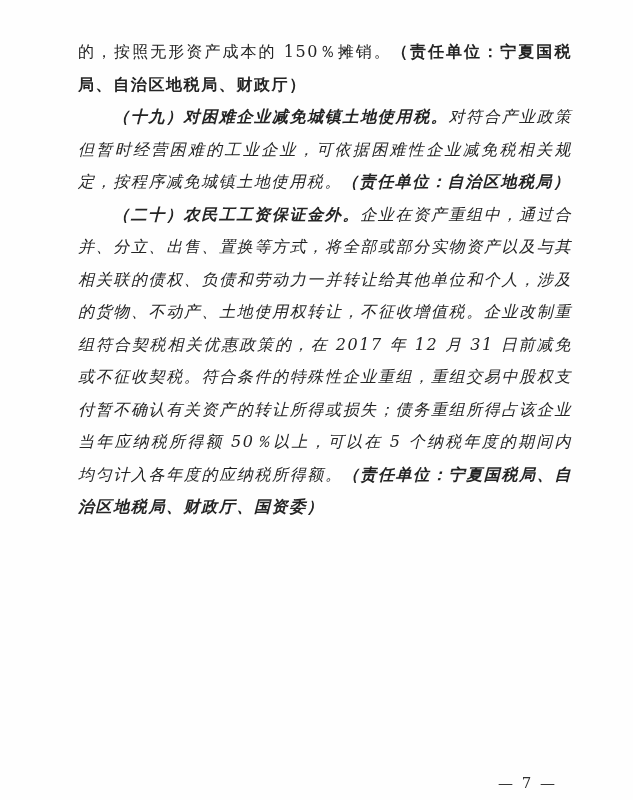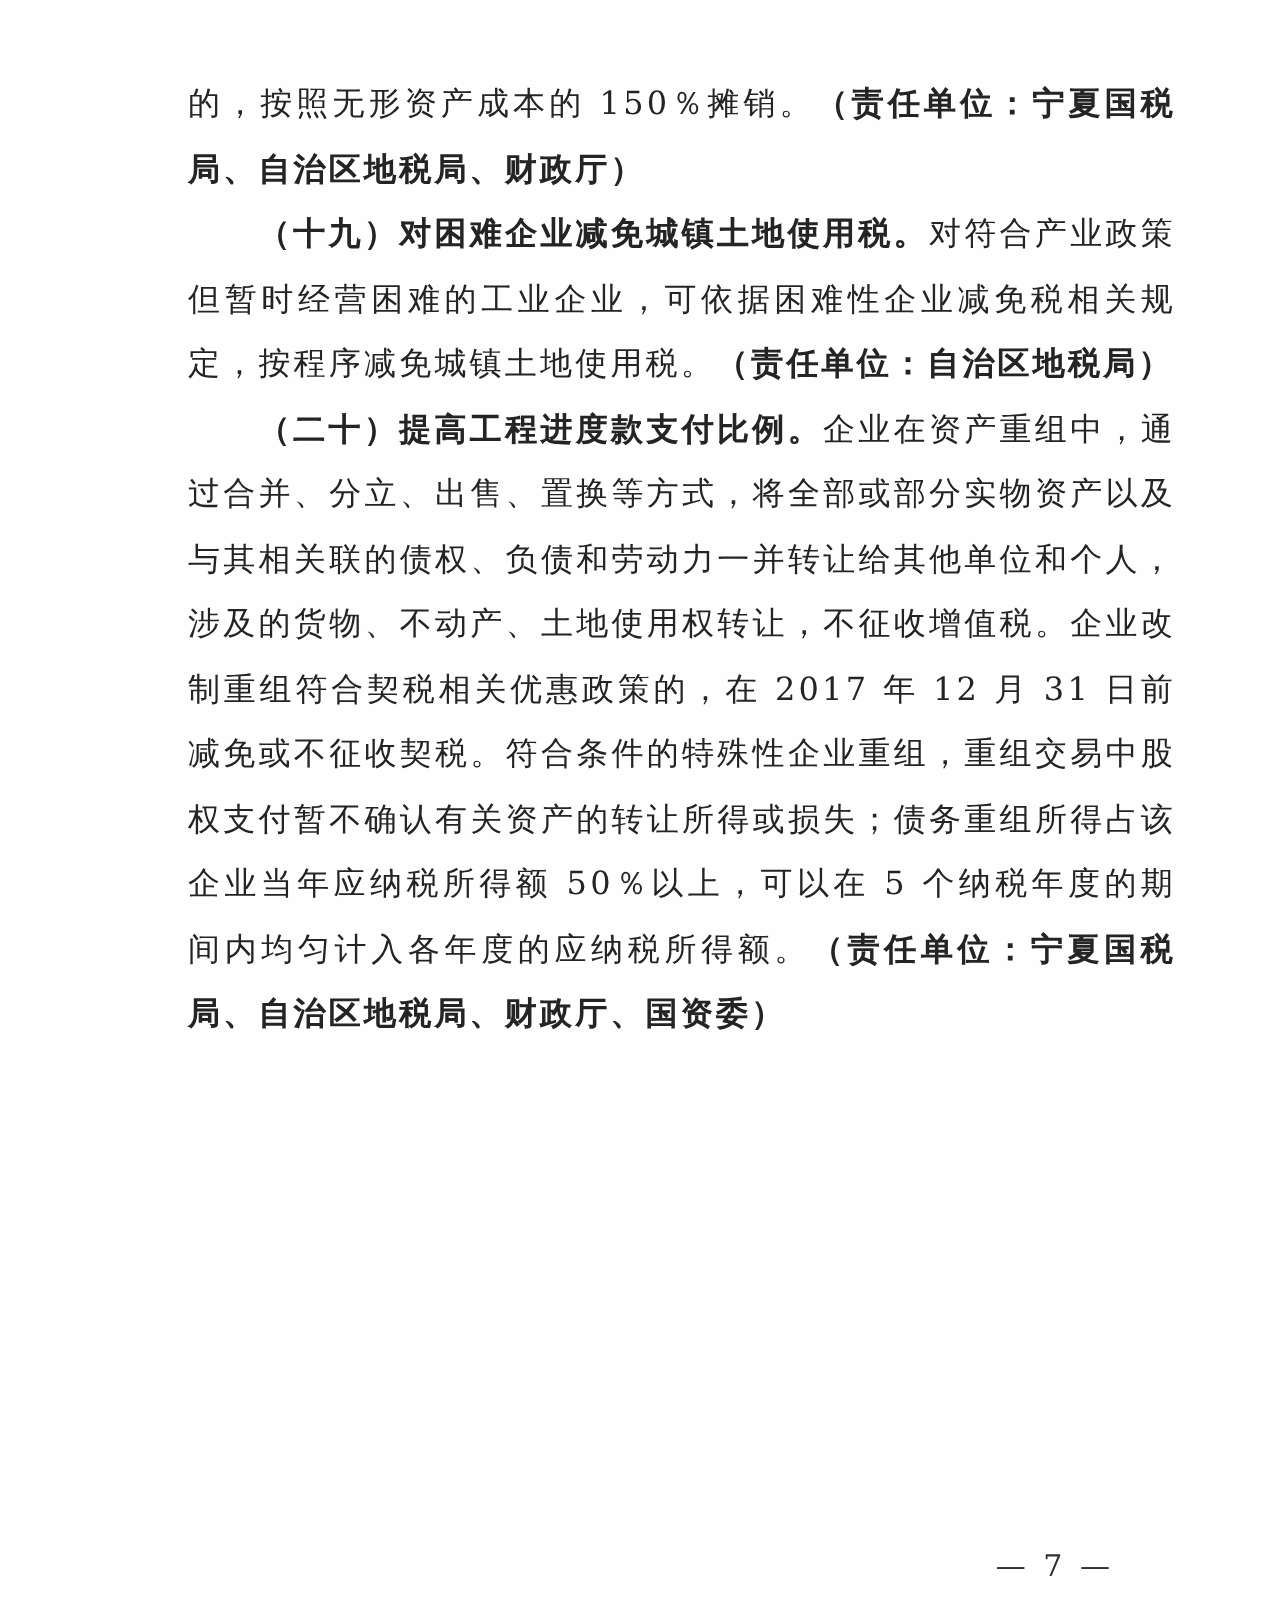--- a/index.html
+++ b/index.html
@@ -12,31 +12,30 @@
     position: relative;
     width: 633px; height: 800px;
     background: #fefefe;
     color: #242424;
     overflow: hidden;
   }
   .content {
     position: absolute;
     left: 78px; top: 36px;
     width: 494px;
-    margin-left: 16px;
   }
   .para {
     margin: 0;
     font-size: 16px;
     line-height: 32.5px;
     letter-spacing: 1.6px;
     text-align: justify;
     text-align-last: left;
   }
-  .para.indent { text-indent: 35px; }
+  .para.indent { text-indent: 35px; font-style: italic; }
   .b { font-weight: 700; }
   .pagenum {
     position: absolute;
     right: 76px; bottom: 8px;
     font-size: 15px;
     letter-spacing: 2px;
     color: #303030;
     white-space: nowrap;
   }
 </style>
@@ -48,21 +47,21 @@
 
     <p class="para">
       <span>的，按照无形资产成本的 150％摊销。</span><span class="b">（责任单位：宁夏国税局、自治区地税局、财政厅）</span>
     </p>
 
     <p class="para indent">
       <span class="b">（十九）对困难企业减免城镇土地使用税。</span><span>对符合产业政策但暂时经营困难的工业企业，可依据困难性企业减免税相关规定，按程序减免城镇土地使用税。</span><span class="b">（责任单位：自治区地税局）</span>
     </p>
 
     <p class="para indent">
-      <span class="b">（二十）提高工程进度款支付比例。</span><span>企业在资产重组中，通过合并、分立、出售、置换等方式，将全部或部分实物资产以及与其相关联的债权、负债和劳动力一并转让给其他单位和个人，涉及的货物、不动产、土地使用权转让，不征收增值税。企业改制重组符合契税相关优惠政策的，在 2017 年 12 月 31 日前减免或不征收契税。符合条件的特殊性企业重组，重组交易中股权支付暂不确认有关资产的转让所得或损失；债务重组所得占该企业当年应纳税所得额 50％以上，可以在 5 个纳税年度的期间内均匀计入各年度的应纳税所得额。</span><span class="b">（责任单位：宁夏国税局、自治区地税局、财政厅、国资委）</span>
+      <span class="b">（二十）农民工工资保证金外。</span><span>企业在资产重组中，通过合并、分立、出售、置换等方式，将全部或部分实物资产以及与其相关联的债权、负债和劳动力一并转让给其他单位和个人，涉及的货物、不动产、土地使用权转让，不征收增值税。企业改制重组符合契税相关优惠政策的，在 2017 年 12 月 31 日前减免或不征收契税。符合条件的特殊性企业重组，重组交易中股权支付暂不确认有关资产的转让所得或损失；债务重组所得占该企业当年应纳税所得额 50％以上，可以在 5 个纳税年度的期间内均匀计入各年度的应纳税所得额。</span><span class="b">（责任单位：宁夏国税局、自治区地税局、财政厅、国资委）</span>
     </p>
 
 
 
   </div>
 
   <div class="pagenum">— 7 —</div>
 </div>
 
 </body></html>

